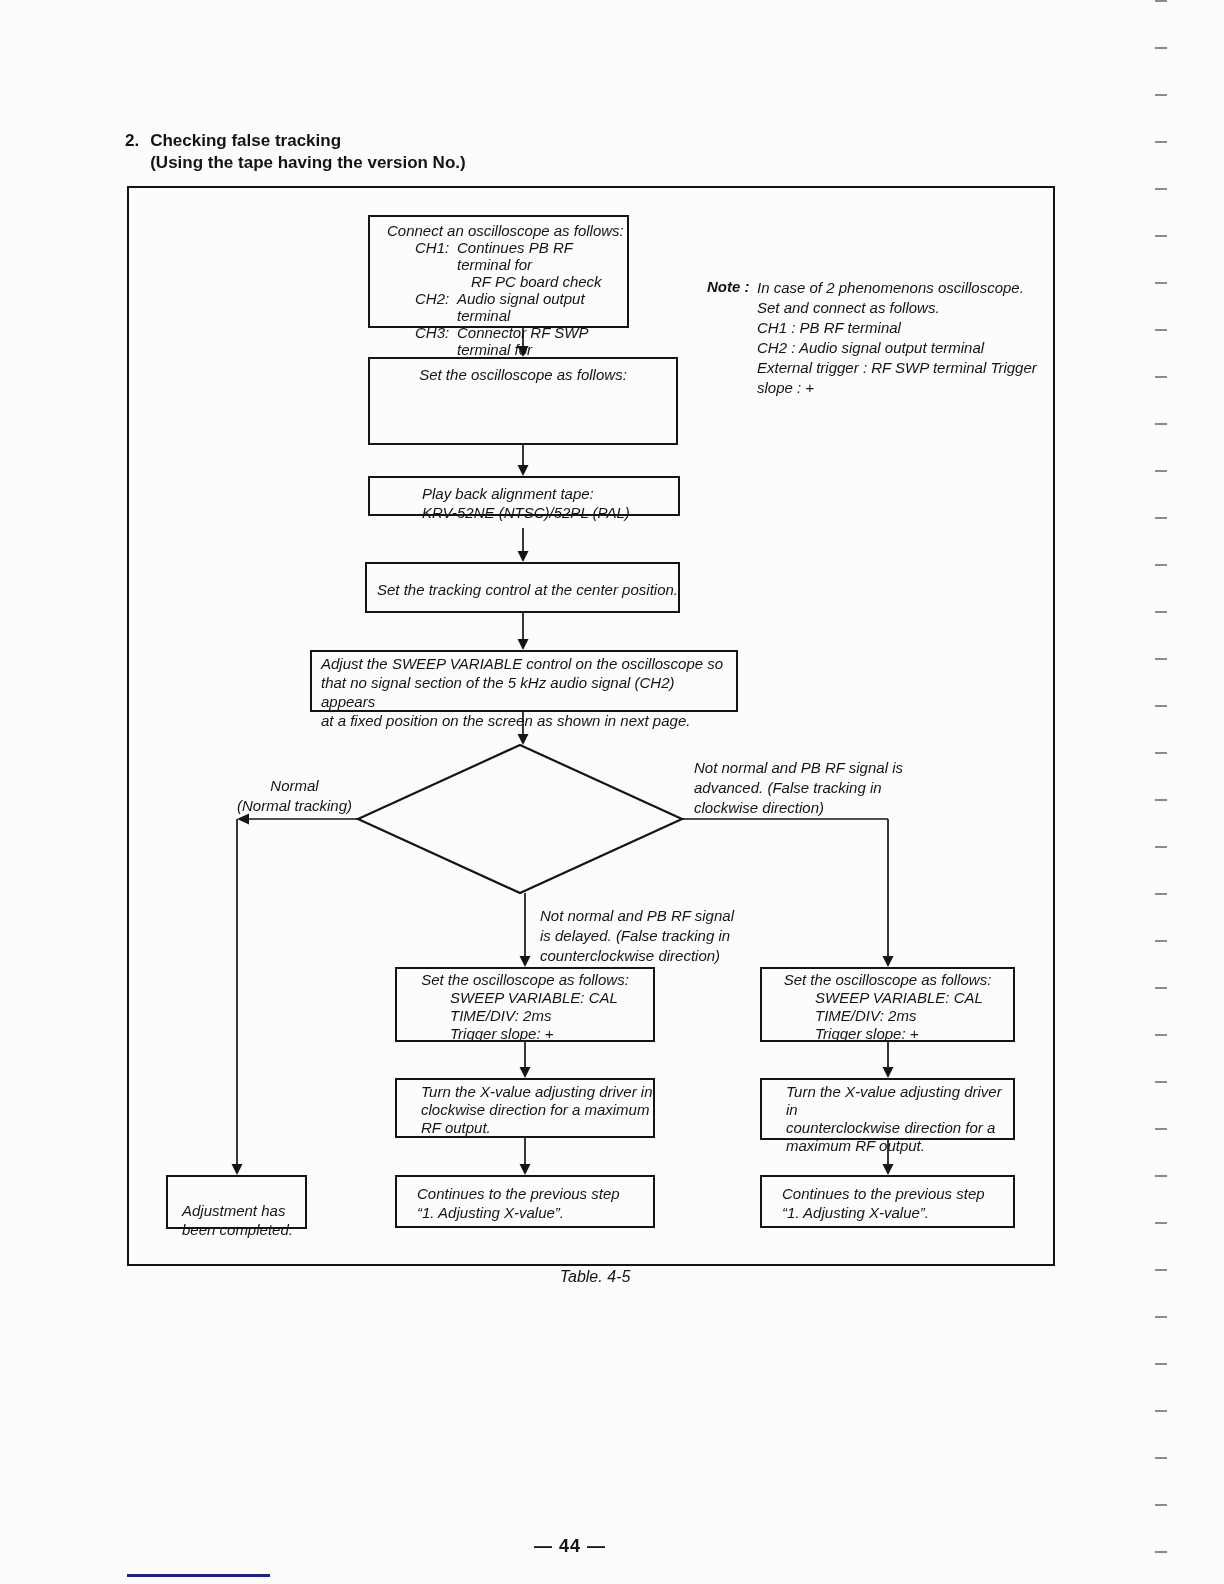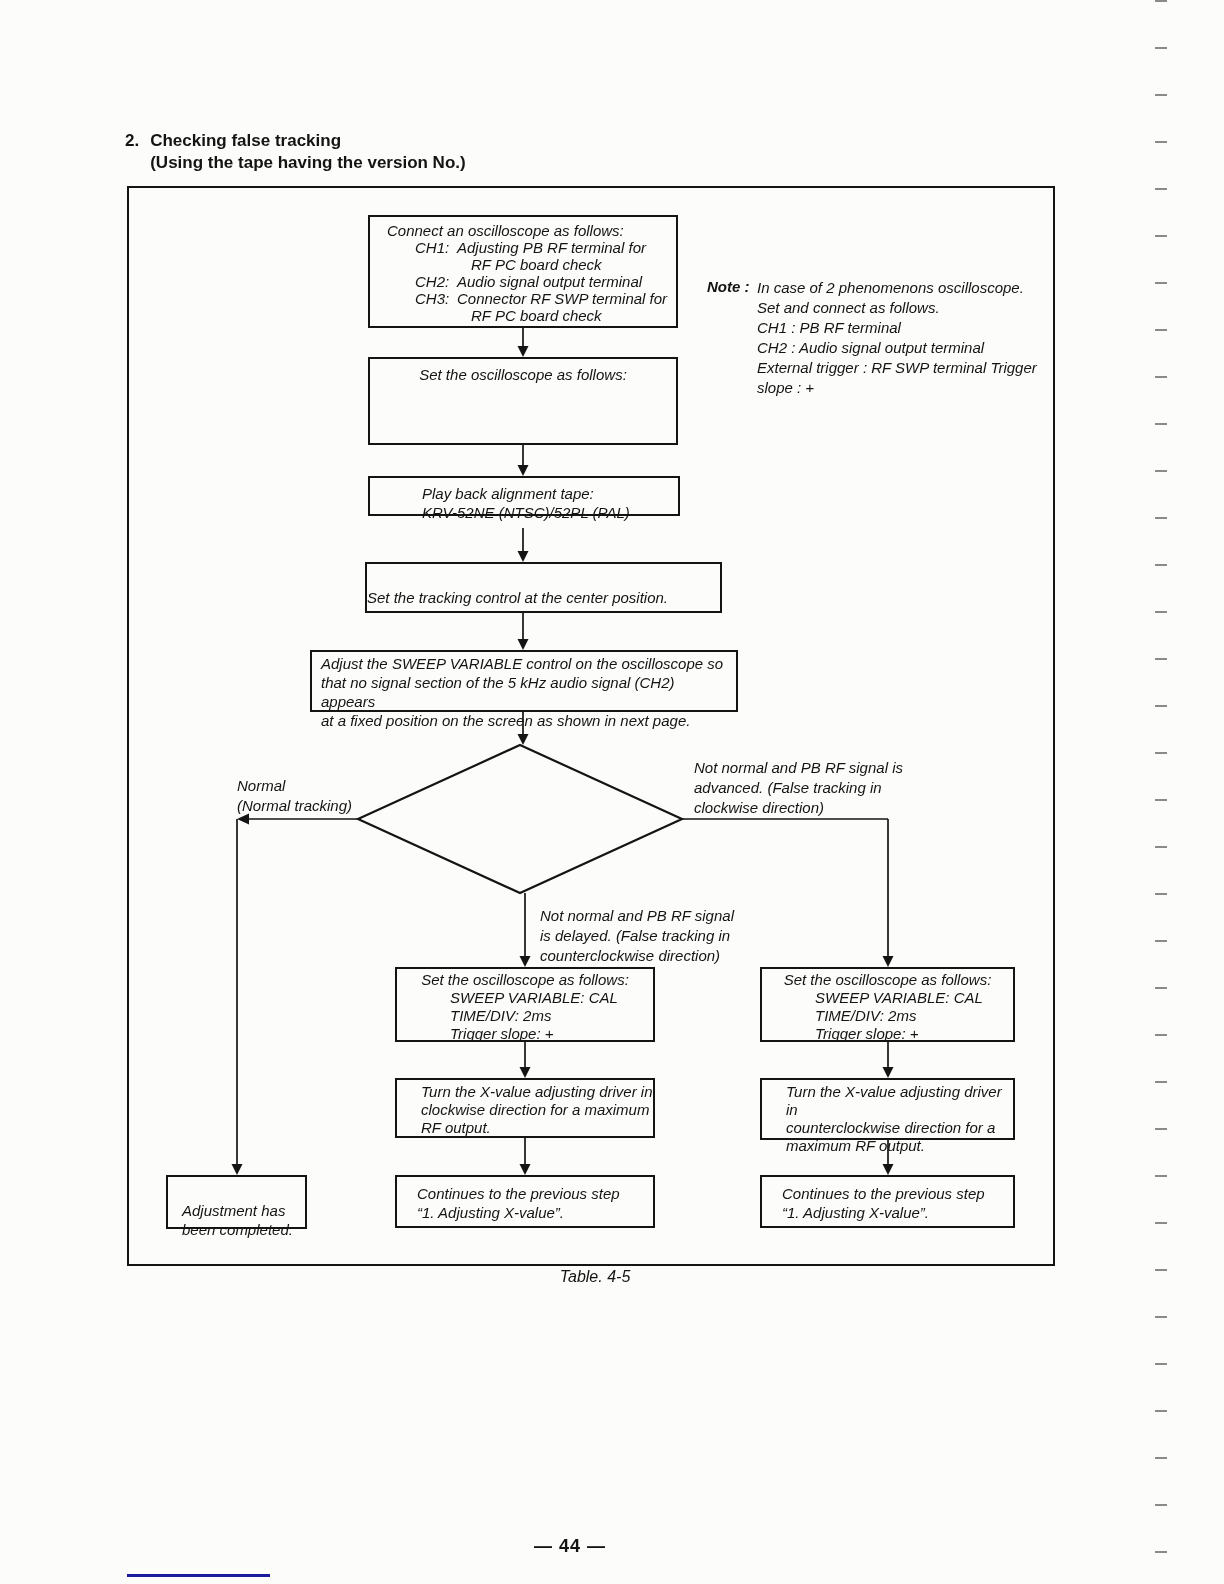--- a/index.html
+++ b/index.html
@@ -26,21 +26,21 @@
   #flow-svg polygon.arr { fill:#141414; stroke:none; }
   #flow-svg polygon.diamond { fill:#fcfcfa; stroke:#141414; stroke-width:2.2; }
 
   
   .box { position:absolute; border:2px solid #141414; background:#fcfcfa;
          font-style:italic; font-size:15px; line-height:19px; z-index:2; }
   .lbl { position:absolute; font-style:italic; font-size:15px; line-height:20px;
          white-space:pre-line; z-index:2; }
 
   
-  #connect-box { left:368px; top:215px; width:310px; height:113px;
+  #connect-box { left:368px; top:215px; width:261px; height:113px;
                  line-height:17px; padding-top:5px; }
   #connect-box .bx-title { padding-left:17px; }
   .ch-row { display:flex; margin-left:45px; }
   .ch-label { width:42px; flex:0 0 42px; }
   .ch-text { flex:1; }
   .l2 { padding-left:14px; }
   .l2:empty { display:none; }
 
   
   #note-label { position:absolute; left:707px; top:278px; font-weight:bold;
@@ -51,33 +51,33 @@
   
   #setup1-box { left:368px; top:357px; width:310px; height:88px; padding-top:6px; }
   #setup1-box .bx-title { text-align:center; }
   #setup1-box .bx-lines { margin-left:82px; }
 
   
   #playback-box { left:368px; top:476px; width:312px; height:40px;
                   padding:6px 0 16px 52px; }
 
   
-  #tracking-box { left:365px; top:562px; width:357px; height:51px;
-                  padding-top:24px; text-align:left; }
+  #tracking-box { left:365px; top:562px; width:315px; height:51px;
+                  padding-top:16px; text-align:right; }
 
   
   #sweep-box { left:310px; top:650px; width:428px; height:62px; padding:2px 9px; }
 
   
   #decision-text { position:absolute; left:375px; top:772px; width:290px;
                    text-align:center; font-style:italic; font-size:15px;
                    line-height:19px; white-space:pre-line; z-index:2; }
 
   
-  #label-normal   { left:237px; top:776px; }
+  #label-normal   { left:237px; top:776px;text-align:center; }
   #label-advanced { left:694px; top:758px; }
   #label-delayed  { left:540px; top:906px; }
 
   
   #setup-mid-box, #setup-right-box { height:75px; line-height:18px; padding-top:2px; }
   #setup-mid-box   { left:395px; top:967px; width:260px; }
   #setup-right-box { left:760px; top:967px; width:255px; }
   #setup-mid-box .bx-title, #setup-right-box .bx-title { text-align:center; }
   #setup-mid-box .bx-lines, #setup-right-box .bx-lines { margin-left:53px; }
 
@@ -165,21 +165,21 @@
       <line x1="888" y1="1140" x2="888" y2="1165"></line>
         <polygon class="arr" points="882.5,1164 893.5,1164 888,1175"></polygon>
     </g>
   </svg>
 
   <div class="box" id="connect-box">
     <div class="bx-title">Connect an oscilloscope as follows:</div>
     <div class="ch-row">
       <span class="ch-label">CH1:</span>
       <span class="ch-text">
-          <div class="l1">Adjusting PB RF terminal for</div>
+          <div class="l1">Continues PB RF terminal for</div>
           <div class="l2">RF PC board check</div>
         </span>
     </div>
     <div class="ch-row">
       <span class="ch-label">CH2:</span>
       <span class="ch-text">
           <div class="l1">Audio signal output terminal</div>
         </span>
     </div>
     <div class="ch-row">

